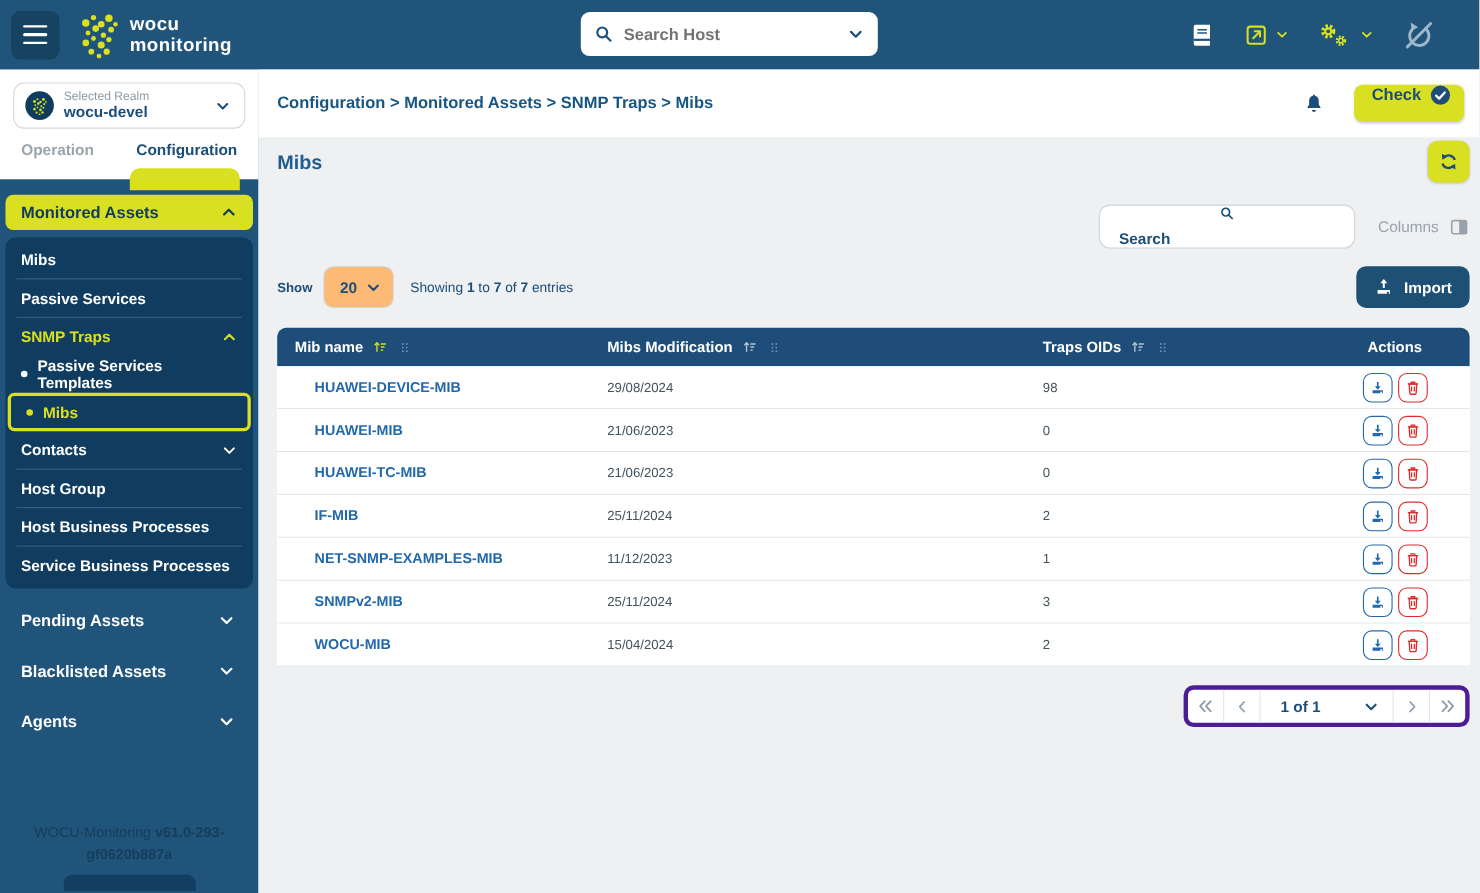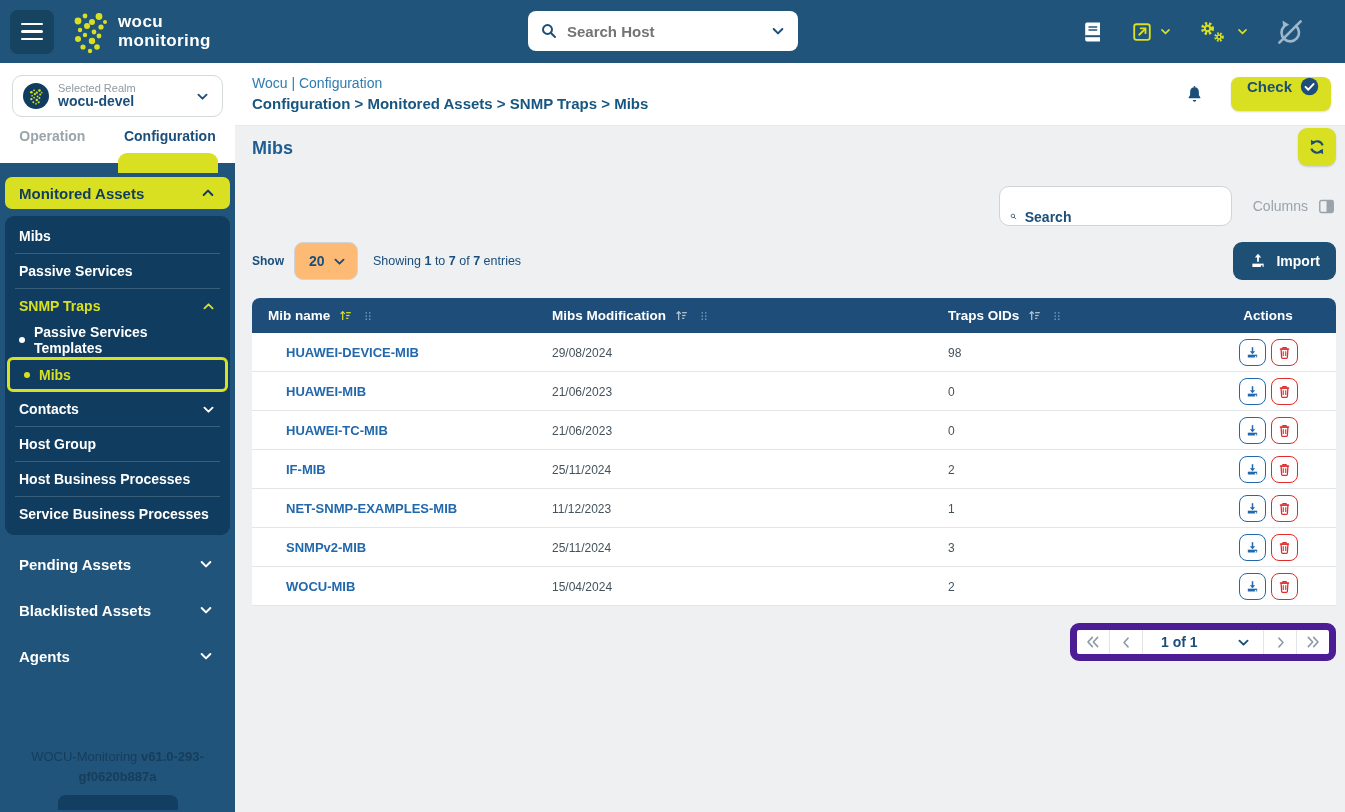--- a/index.html
+++ b/index.html
@@ -67,21 +67,21 @@
   .ph-right { margin-left:auto; display:flex; align-items:center; gap:26px; }
   .check-btn { background:#d9e021; border:none; border-radius:8px; height:34px; padding:0 12px 16px 16px; display:flex; align-items:center; gap:8px; cursor:pointer; box-shadow:0 1px 2px rgba(0,0,0,.15); }
   .check-btn .lbl { color:#1b4e79; font-size:15px; font-weight:700; }
 
   .content { padding:2px 9px 0 17px; flex:1; min-height:0; }
   .title-row { display:flex; align-items:flex-start; justify-content:space-between; }
   .page-title { font-size:18px; font-weight:700; color:#1e5c92; margin-top:10px; }
   .refresh-btn { width:38px; height:38px; background:#d9e021; border:none; border-radius:9px; display:flex; align-items:center; justify-content:center; cursor:pointer; box-shadow:0 1px 2px rgba(0,0,0,.15); }
 
   .search-row { display:flex; justify-content:flex-end; align-items:center; margin-top:20px; gap:21px; }
-  .search-box { width:233px; height:40px; background:#fff; border:1px solid #cfd4d8; border-radius:10px; display:flex; align-items:flex-end; padding:0 10px; gap:8px; }
+  .search-box { width:233px; height:40px; background:#fff; border:1px solid #cfd4d8; border-radius:10px; display:flex; align-items:center; padding:0 10px; gap:8px;flex-direction:column; }
   .search-box input { border:none; outline:none; flex:1; font-family:"Liberation Sans",sans-serif; font-size:14px; font-weight:700; color:#1b4e79; background:transparent; }
   .search-box input::placeholder { color:#1b4e79; opacity:1; }
   .columns-toggle { display:flex; align-items:center; gap:9px; color:#9aa3ab; font-size:14px; cursor:pointer; }
 
   .show-row { display:flex; align-items:center; margin-top:16px; }
   .show-label { font-size:12px; font-weight:700; color:#1b4e79; margin-right:10px; }
   .page-size { width:64px; height:38px; background:#fdba74; border:1px solid #cfd4d8; border-radius:9px; display:flex; align-items:center; justify-content:space-between; padding:0 10px 0 14px; cursor:pointer; }
   .page-size .val { color:#1b4e79; font-size:14px; font-weight:700; }
   .showing { margin-left:15px; font-size:12.5px; color:#1b4e79; }
   .showing b { font-weight:700; }
@@ -99,21 +99,21 @@
   .trow .col1 { padding-left:34px; }
   .mib-link { color:#2268ad; font-size:13px; font-weight:700; text-decoration:none; cursor:pointer; }
   .cell-txt { color:#44525c; font-size:12px; }
   .actions-cell { display:flex; gap:5px; justify-content:center; }
   .abtn { width:27px; height:27px; border-radius:8px; background:#fff; display:flex; align-items:center; justify-content:center; cursor:pointer; }
   .abtn.dl { border:1.6px solid #2368ad; color:#2368ad; }
   .abtn.del { border:1.6px solid #e02b2b; color:#e02b2b; }
 
   
   .pag-row { display:flex; justify-content:flex-end; margin-top:17px; }
-  .pagination { display:flex; align-items:stretch; background:#fff; border:7px solid #4c1d95; border-radius:9px; height:38px; overflow:hidden; }
+  .pagination { display:flex; align-items:stretch; background:#fff; border:4px solid #4c1d95; border-radius:9px; height:38px; overflow:hidden; }
   .pg-btn { width:33px; display:flex; align-items:center; justify-content:center; color:#8b9aa6; cursor:pointer; }
   .pg-btn.bl { border-left:1px solid #e2e5e8; }
   .pg-btn.br { border-right:1px solid #e2e5e8; }
   .pg-mid { width:120px; display:flex; align-items:center; justify-content:space-between; padding:0 12px 0 18px; cursor:pointer; }
   .pg-cur { color:#1b4e79; font-size:14px; font-weight:700; }
 
   .chev { transform:rotate(0deg); }
   .chev.up { transform:rotate(180deg); }
   svg { display:block; }
 </style>
@@ -402,21 +402,20 @@
         <div class="sidebar-footer">
           <span>WOCU-Monitoring </span><b>v61.0-293-gf0620b887a</b>
           <div class="bottom-pill"></div>
         </div>
       </div>
     </div>
 
     <div class="main">
       <div class="page-header">
         <div class="crumbs">
-          <div class="crumb-app">Wocu | Configuration</div>
           <div class="crumb-path">Configuration &gt; Monitored Assets &gt; SNMP Traps &gt; Mibs</div>
         </div>
         <div class="ph-right">
           <svg width="21" height="21" style="color:#1b4e79">
               <use href="#i-bell"></use>
             </svg>
           <button class="check-btn">
             <span class="lbl">Check</span>
             <svg width="19" height="19">
                 <use href="#i-checkc"></use>

